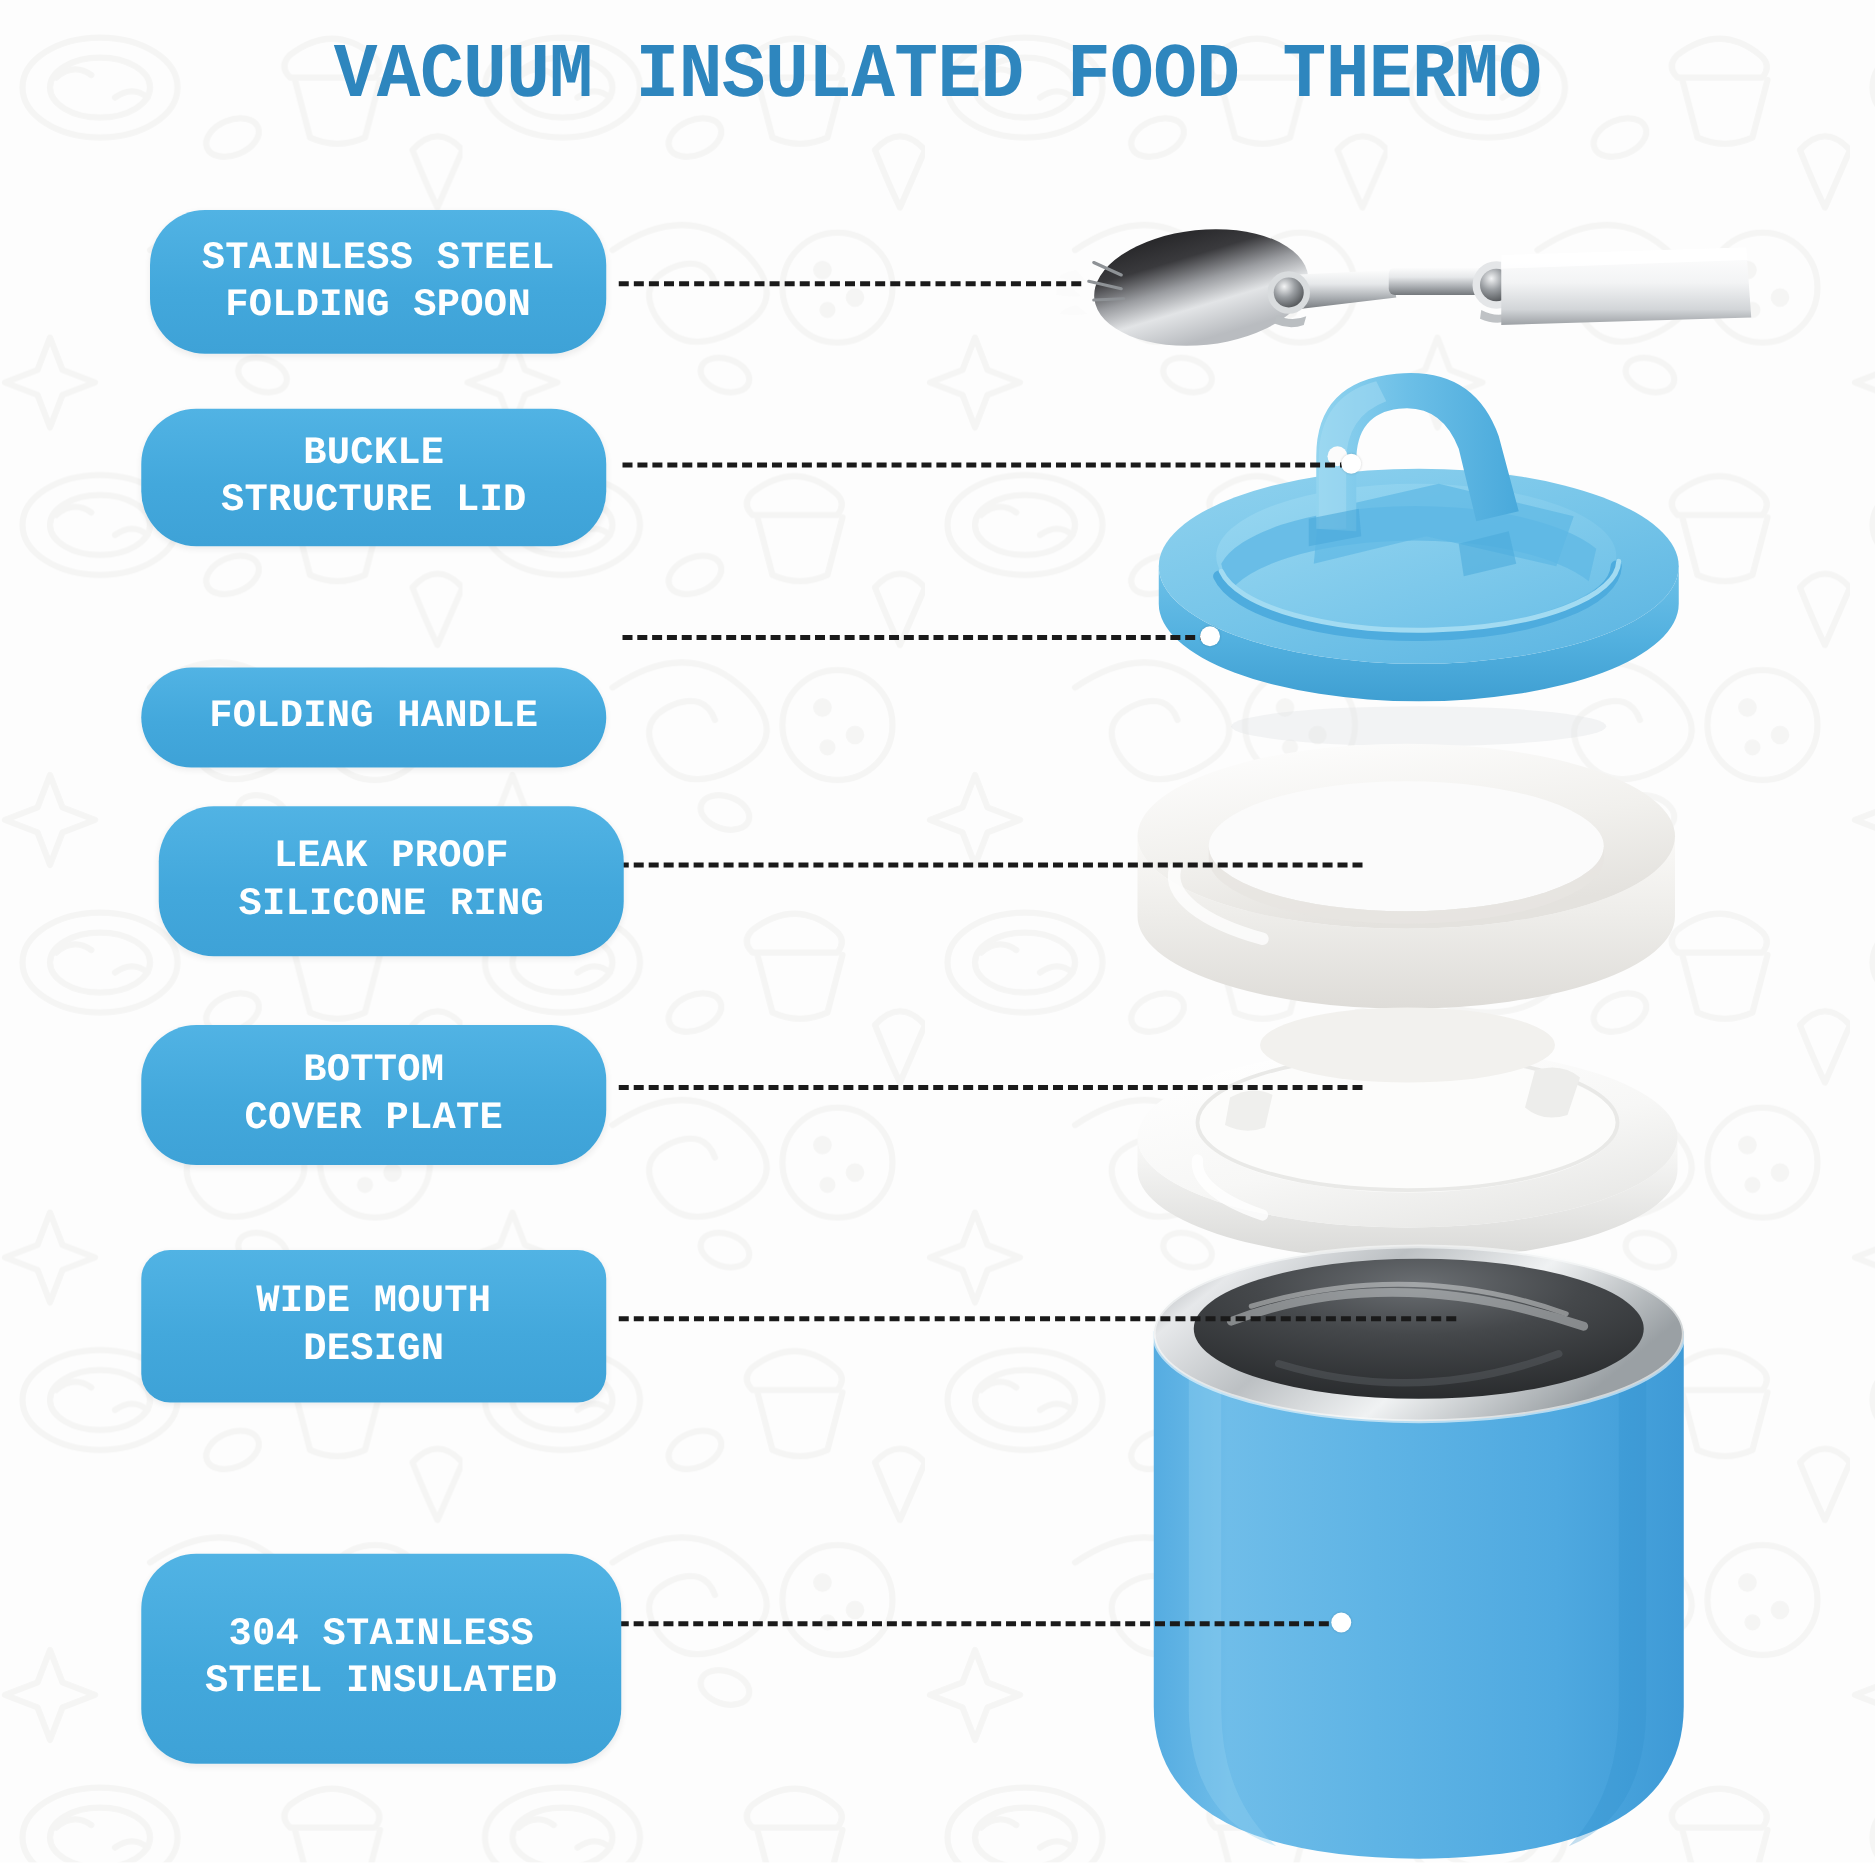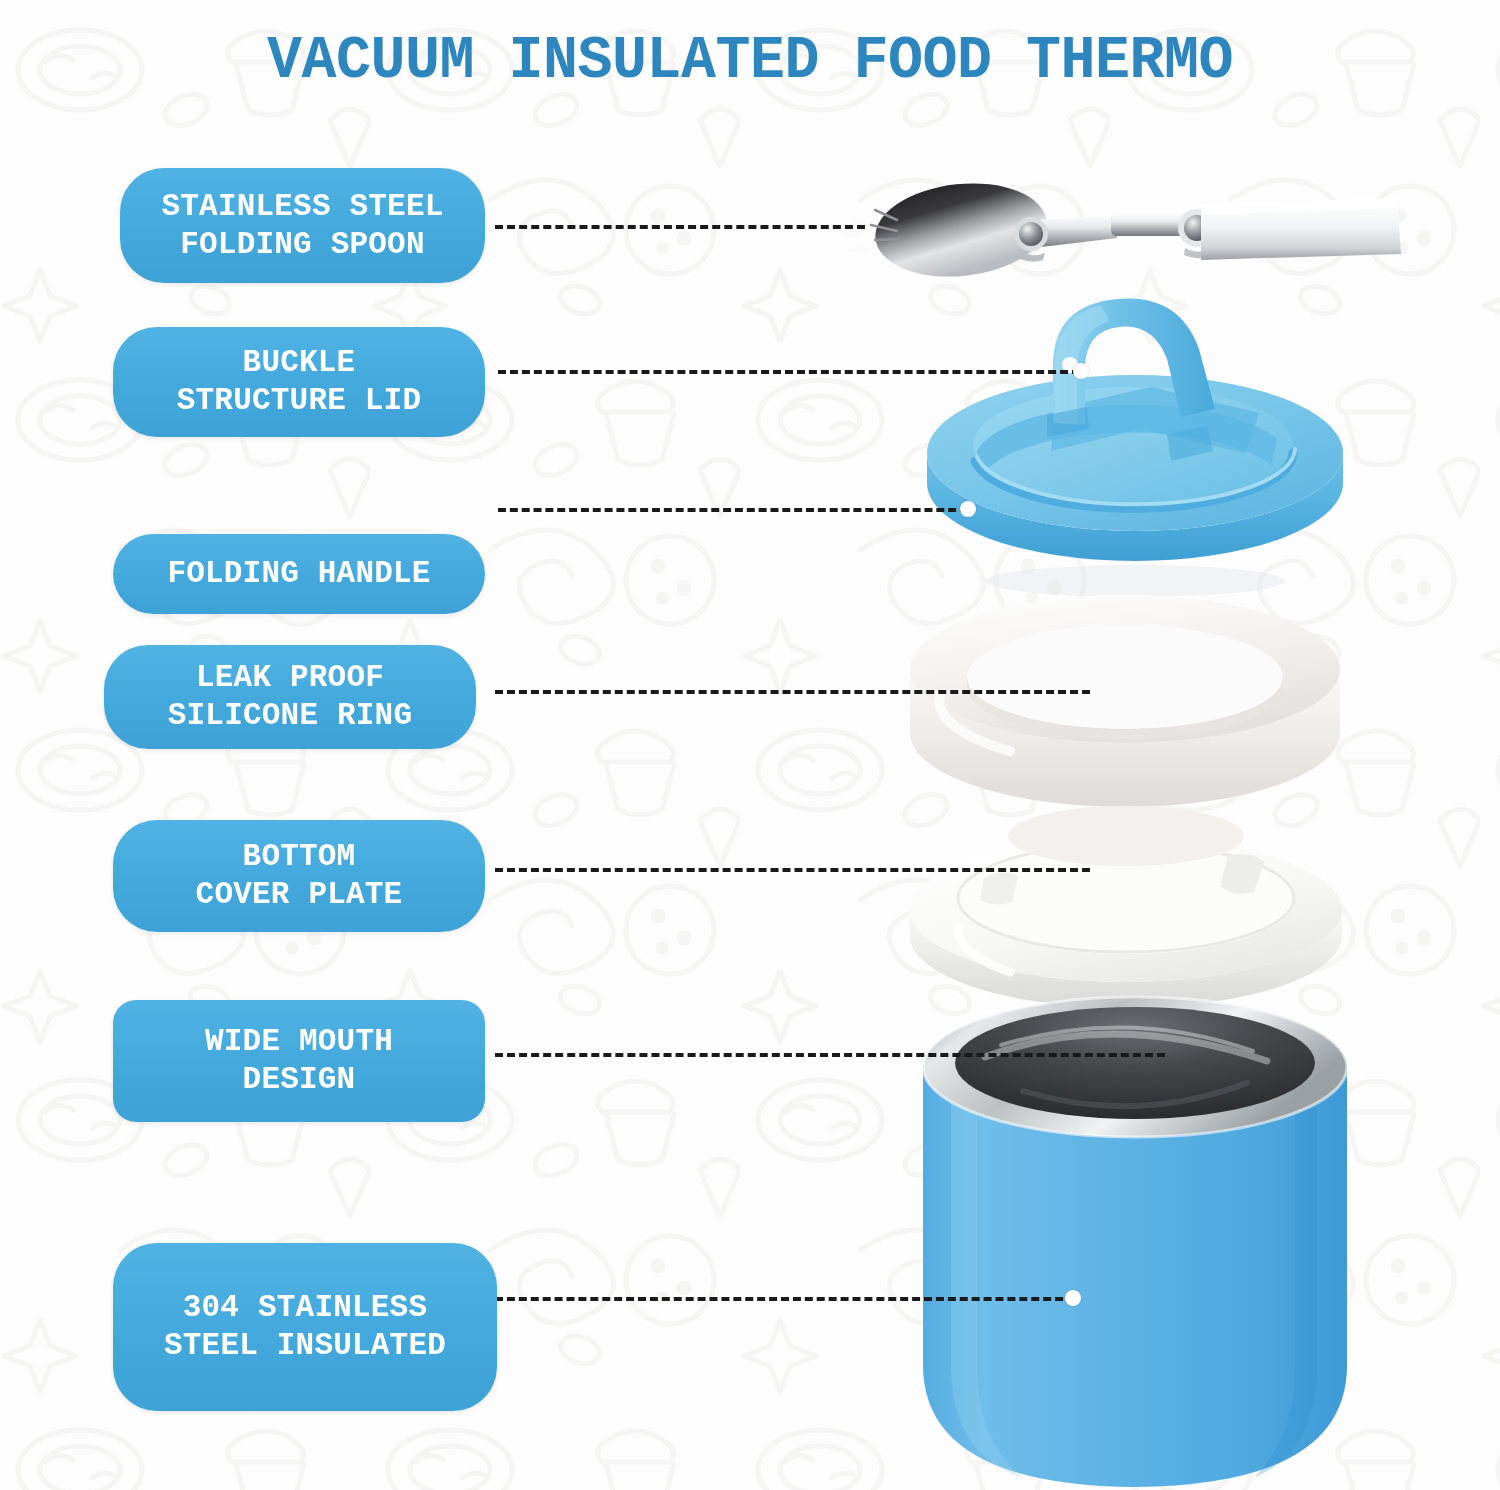--- a/index.html
+++ b/index.html
@@ -363,21 +363,21 @@
       <span>STRUCTURE LID</span>
     </div>
   </div>
 
   <div class="badge" style="left:113px; top:506px; width:372px; height:80px;margin-top:28px;">
     <div>
       <span>FOLDING HANDLE</span>
     </div>
   </div>
 
-  <div class="badge" style="left:104px; top:645px; width:372px; height:104px;">
+  <div class="badge" style="left:127px; top:645px; width:372px; height:120px;">
     <div>
       <span>LEAK PROOF</span>
       <span>SILICONE RING</span>
     </div>
   </div>
 
   <div class="badge" style="left:113px; top:820px; width:372px; height:112px;justify-content:center;">
     <div>
       <span>BOTTOM</span>
       <span>COVER PLATE</span>

